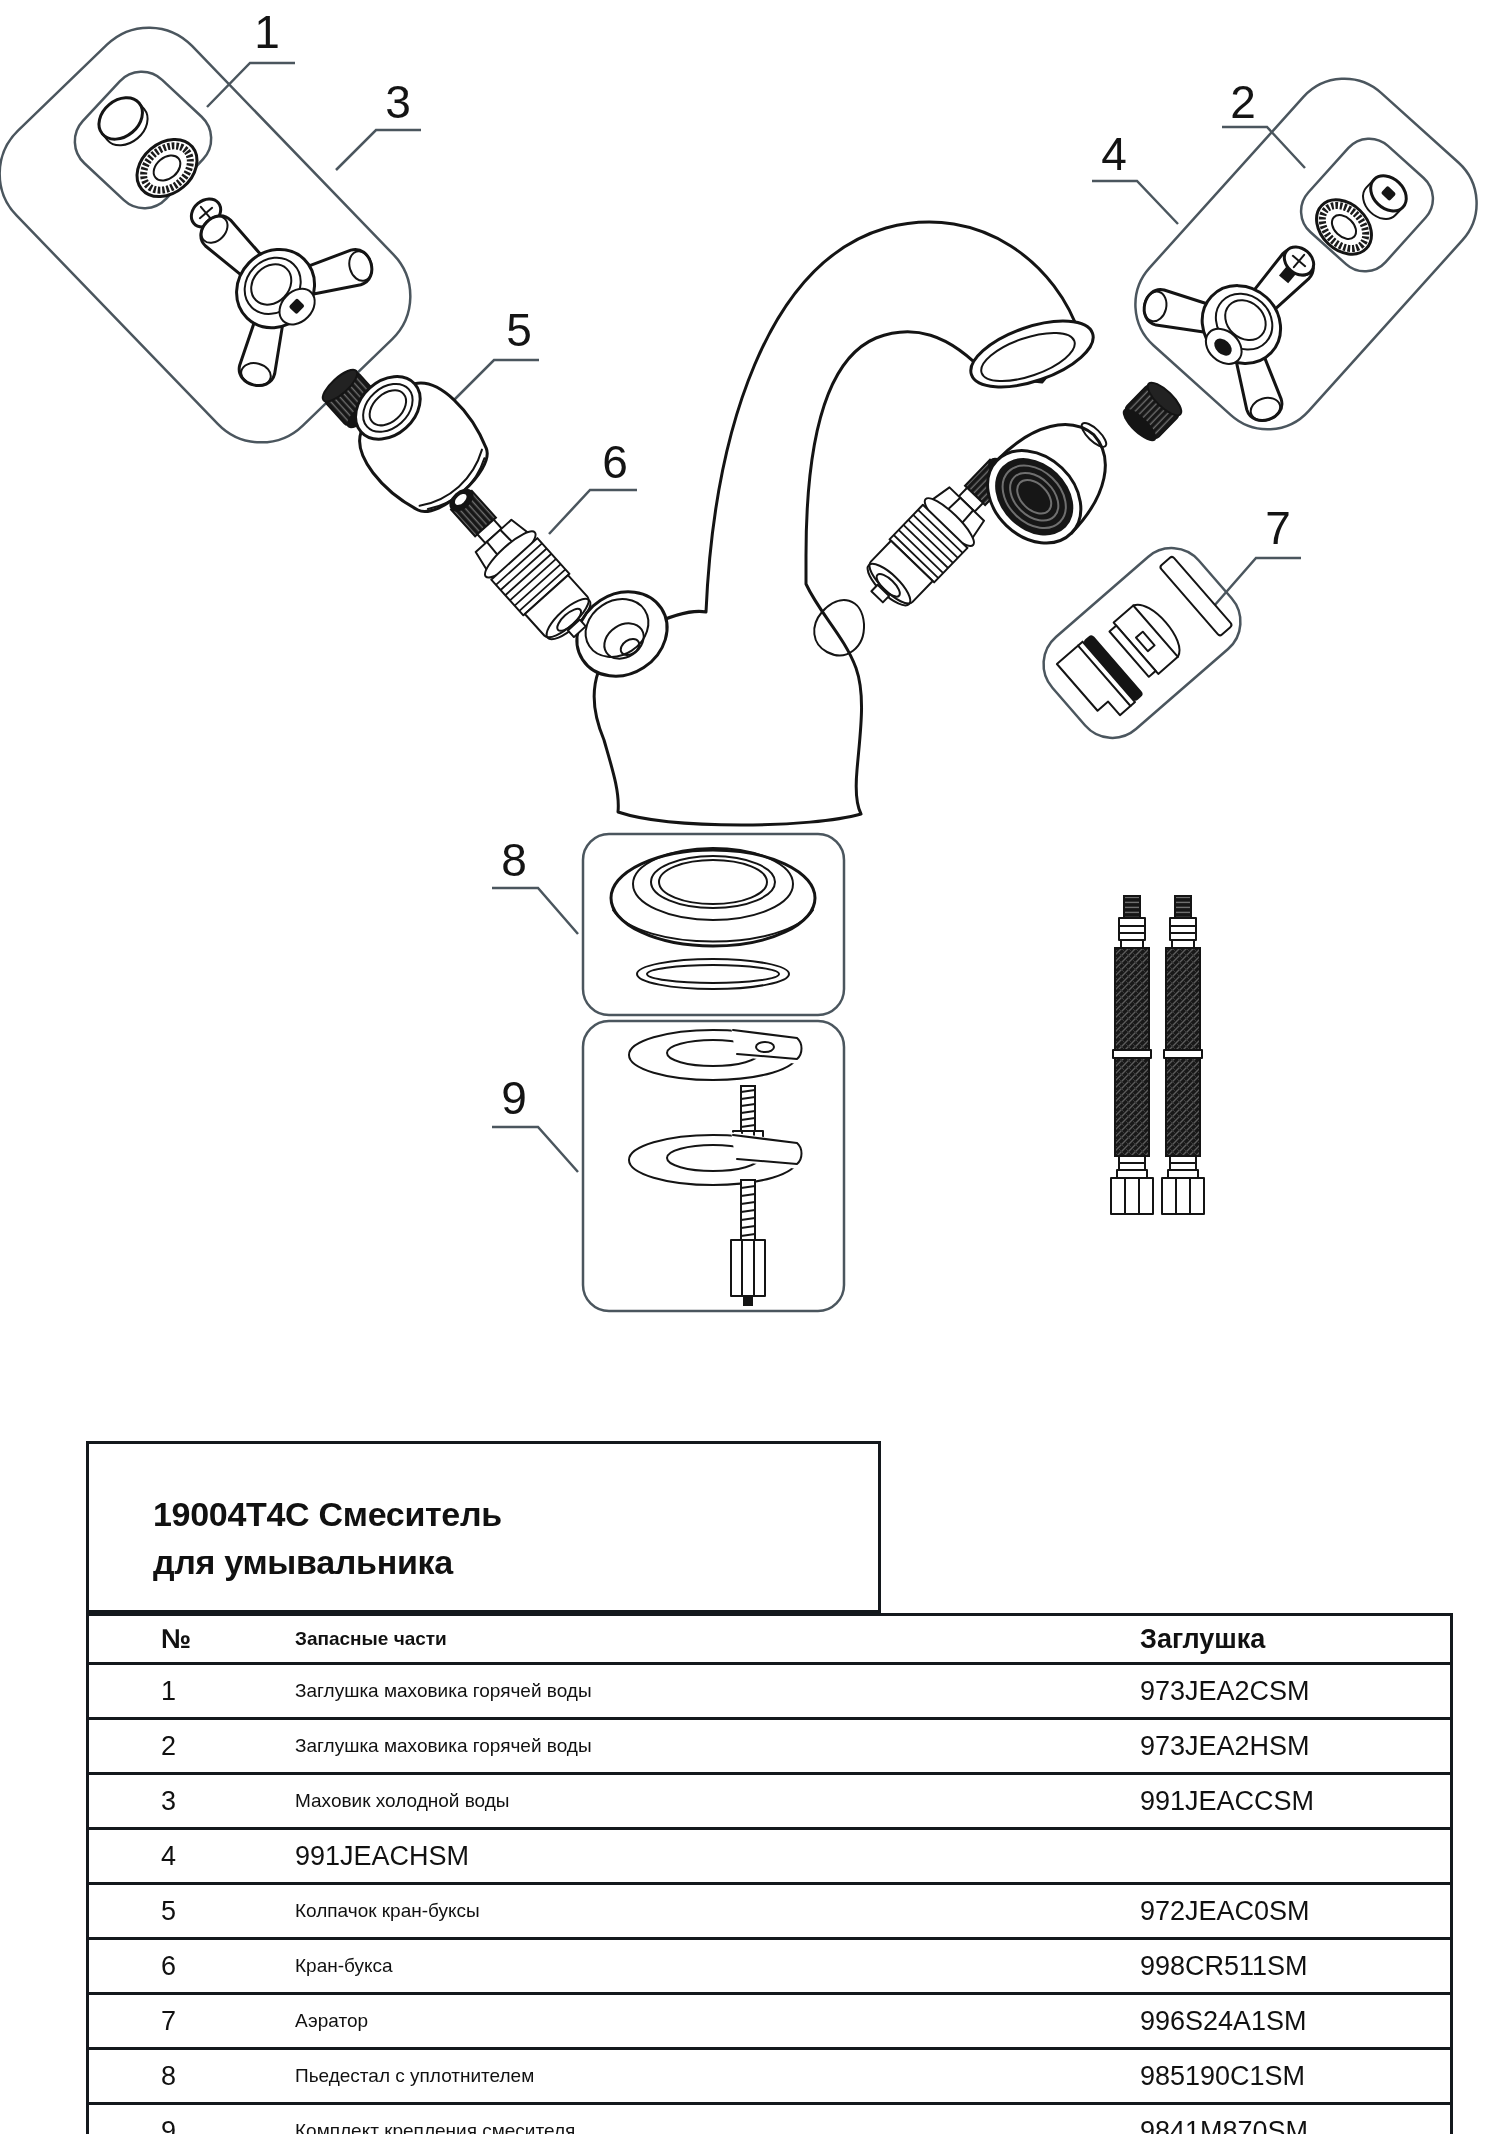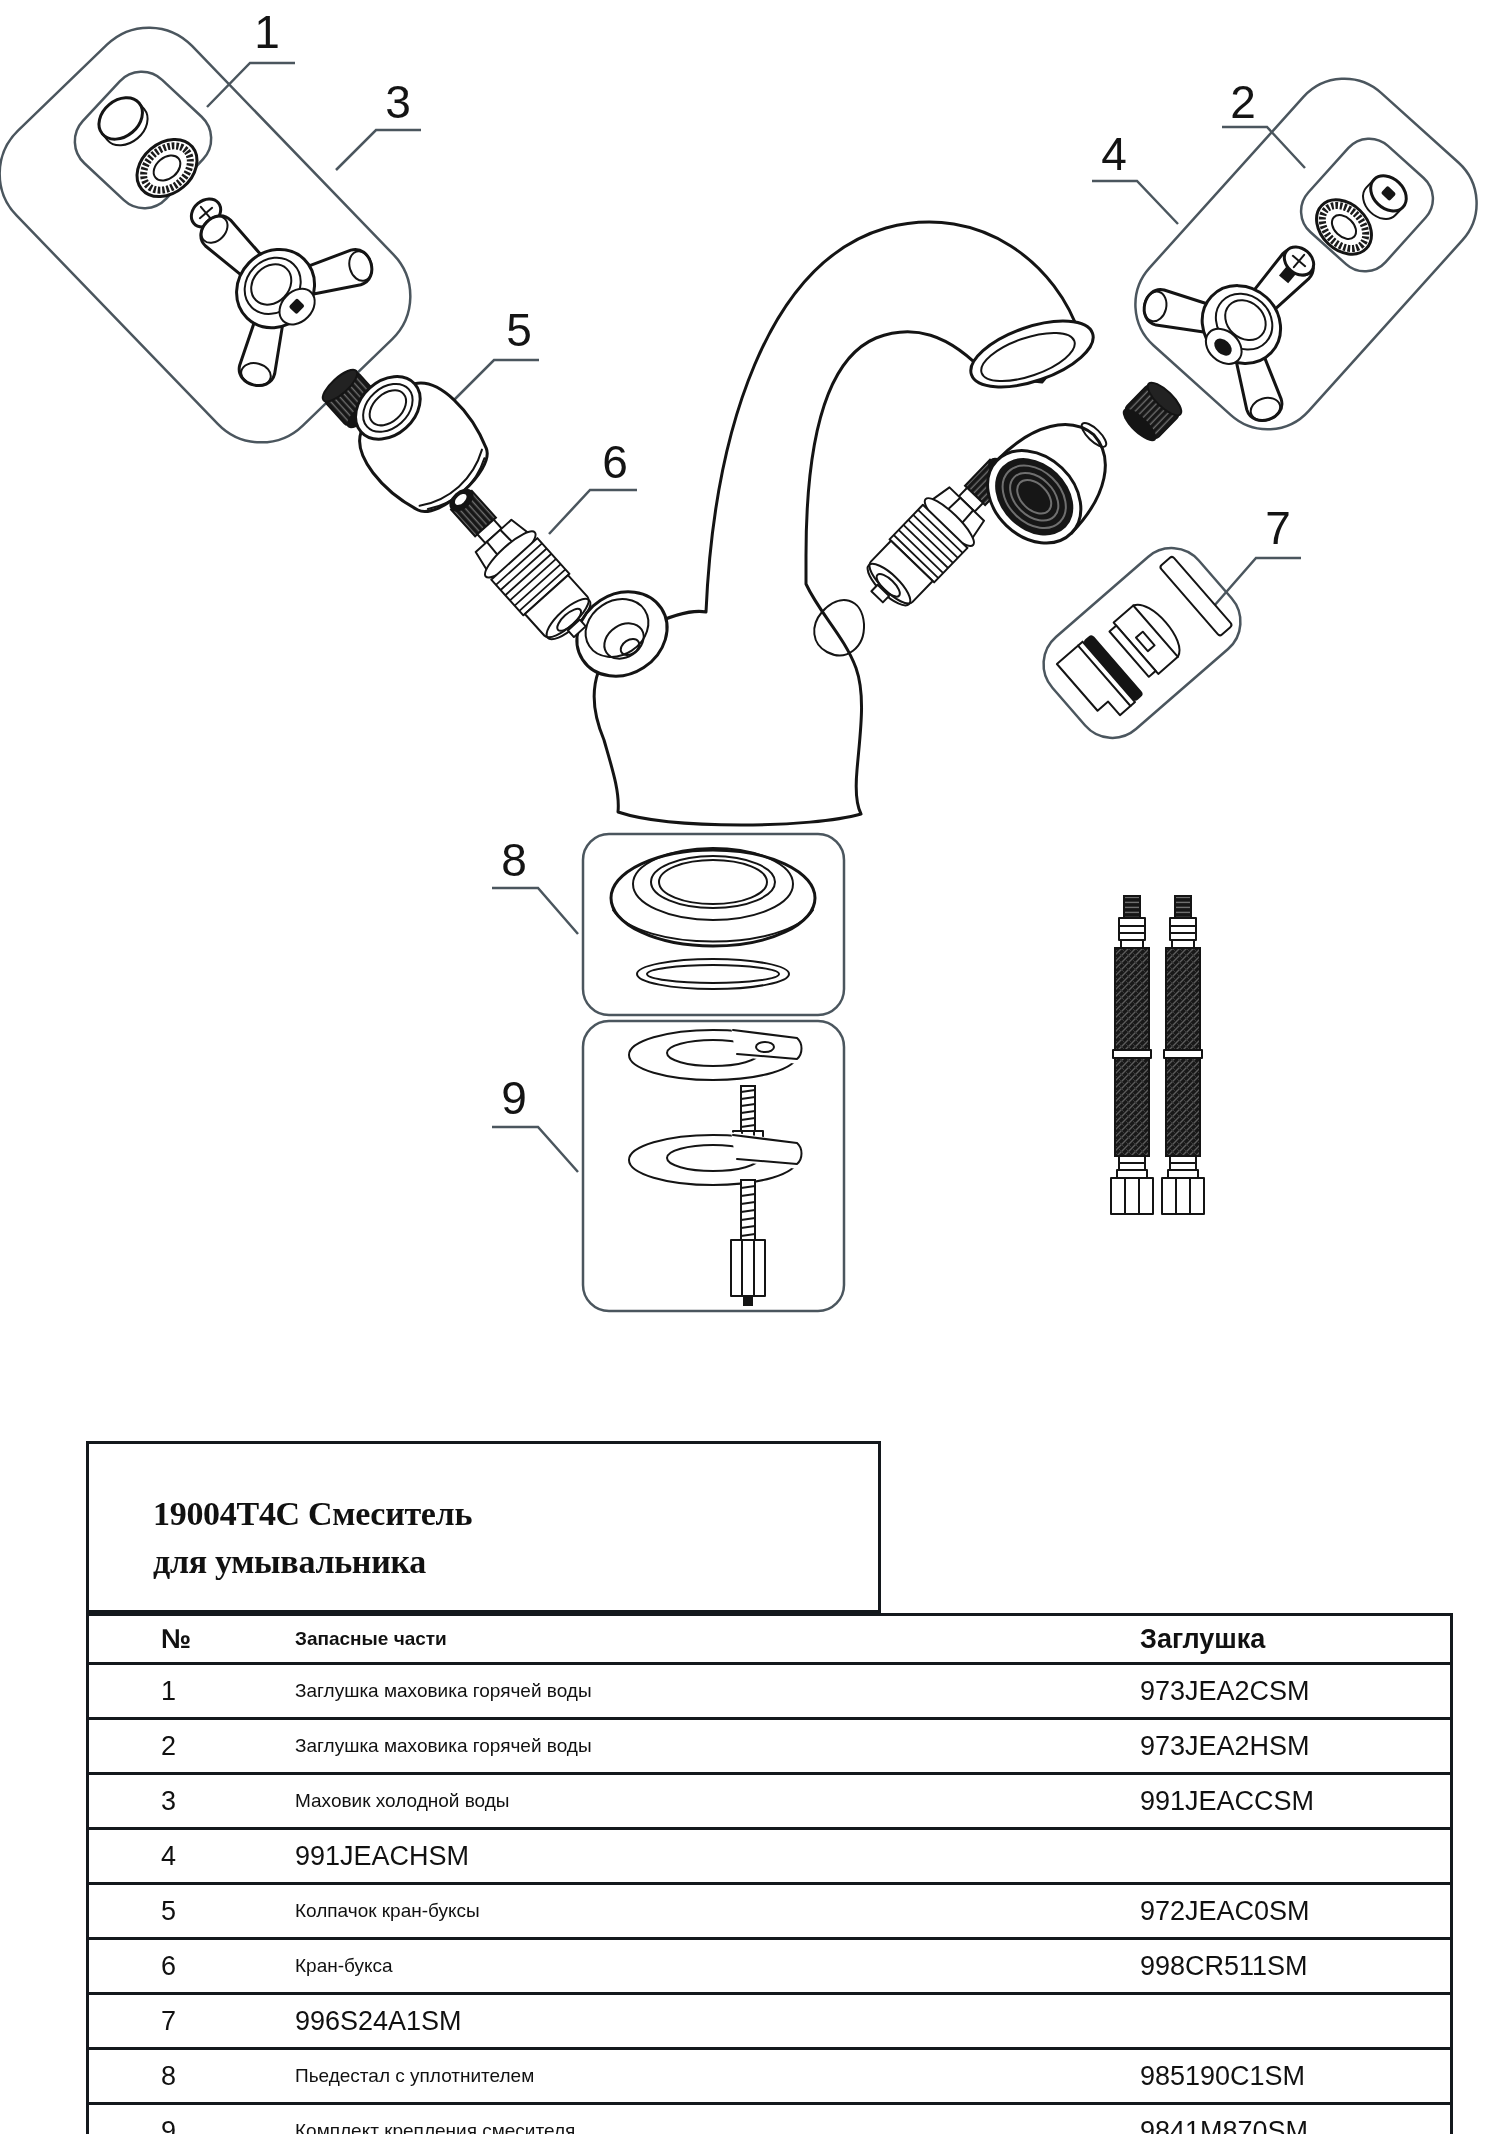--- a/index.html
+++ b/index.html
@@ -12,21 +12,21 @@
   .part-fill { fill:#ffffff; stroke:#141414; stroke-width:3; stroke-linejoin:round; }
   .thin { stroke-width:2; }
   .groupbox { fill:none; stroke:#4b565e; stroke-width:2.5; }
   .leader { fill:none; stroke:#4b565e; stroke-width:2.5; }
   .callout-num { font-family:"Liberation Sans",sans-serif; font-size:46px; fill:#141414; text-anchor:middle; }
   .info-box {
     position:absolute; left:86px; top:1441px; width:795px; height:172px;
     border:3px solid #14181d; box-sizing:border-box; background:#fff;
   }
   .info-box .title {
-    padding:46px 0 0 64px; font-size:34px; line-height:48px; font-weight:bold; letter-spacing:-0.3px;font-family:Liberation Serif, serif;
+    padding:46px 0 0 64px; font-size:34px; line-height:48px; font-weight:bold; letter-spacing:-0.3px;
   }
   .parts-table {
     position:absolute; left:86px; top:1613px; width:1367px;
     border:3px solid #14181d; box-sizing:border-box; background:#fff;
   }
   .t-row { display:grid; grid-template-columns:206px 845px 1fr; height:52px; border-top:3px solid #14181d; align-items:center; }
   .t-row.t-head { height:46px; border-top:none; font-weight:bold; }
   .c-num  { padding-left:72px; font-size:27px; }
   .c-name { font-size:19px; }
   .c-art  { font-size:27px; }
@@ -367,20 +367,21 @@
     <div class="c-name">Колпачок кран-буксы</div>
     <div class="c-art">972JEAC0SM</div>
   </div>
   <div class="t-row">
     <div class="c-num">6</div>
     <div class="c-name">Кран-букса</div>
     <div class="c-art">998CR511SM</div>
   </div>
   <div class="t-row">
     <div class="c-num">7</div>
+    <div class="c-name">Аэратор</div>
     <div class="c-art">996S24A1SM</div>
   </div>
   <div class="t-row">
     <div class="c-num">8</div>
     <div class="c-name">Пьедестал с уплотнителем</div>
     <div class="c-art">985190C1SM</div>
   </div>
   <div class="t-row">
     <div class="c-num">9</div>
     <div class="c-name">Комплект крепления смесителя</div>

